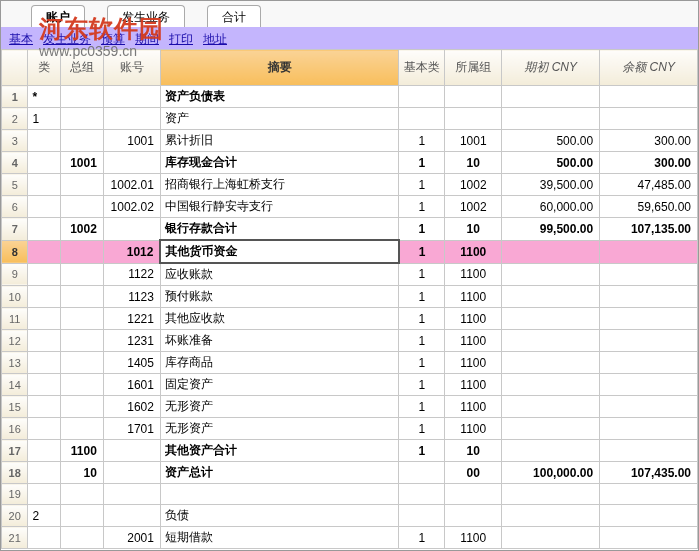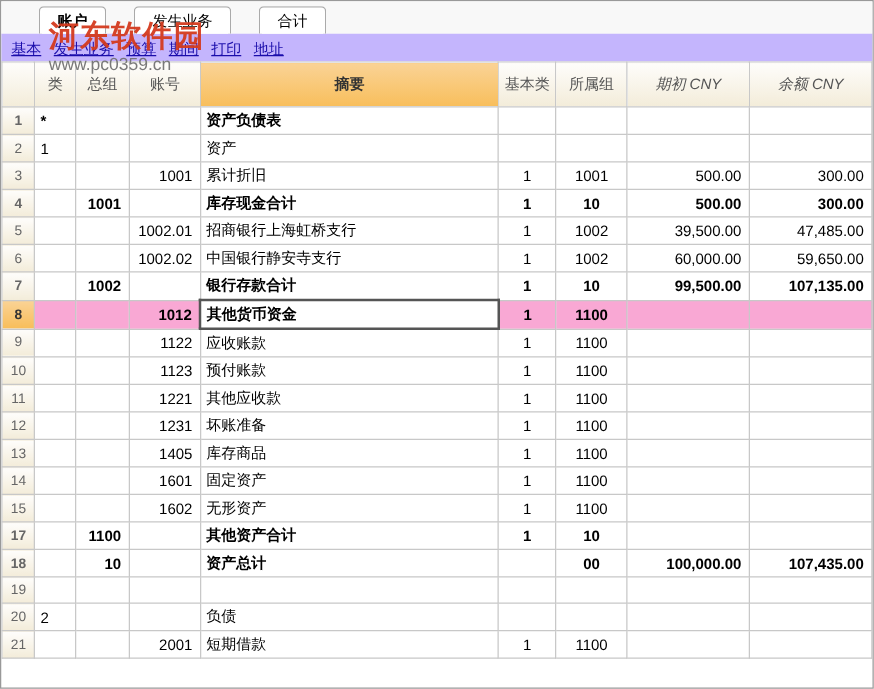--- a/index.html
+++ b/index.html
@@ -339,20 +339,31 @@
           <td class="row-head">15</td>
           <td></td>
           <td class="num"></td>
           <td class="num">1602</td>
           <td>无形资产</td>
           <td class="center">1</td>
           <td class="center">1100</td>
           <td class="num"></td>
           <td class="num"></td>
         </tr>
+        <tr>
+          <td class="row-head">16</td>
+          <td></td>
+          <td class="num"></td>
+          <td class="num">1701</td>
+          <td>无形资产</td>
+          <td class="center">1</td>
+          <td class="center">1100</td>
+          <td class="num"></td>
+          <td class="num"></td>
+        </tr>
         <tr class="bold">
           <td class="row-head">17</td>
           <td></td>
           <td class="num">1100</td>
           <td class="num"></td>
           <td>其他资产合计</td>
           <td class="center">1</td>
           <td class="center">10</td>
           <td class="num"></td>
           <td class="num"></td>

